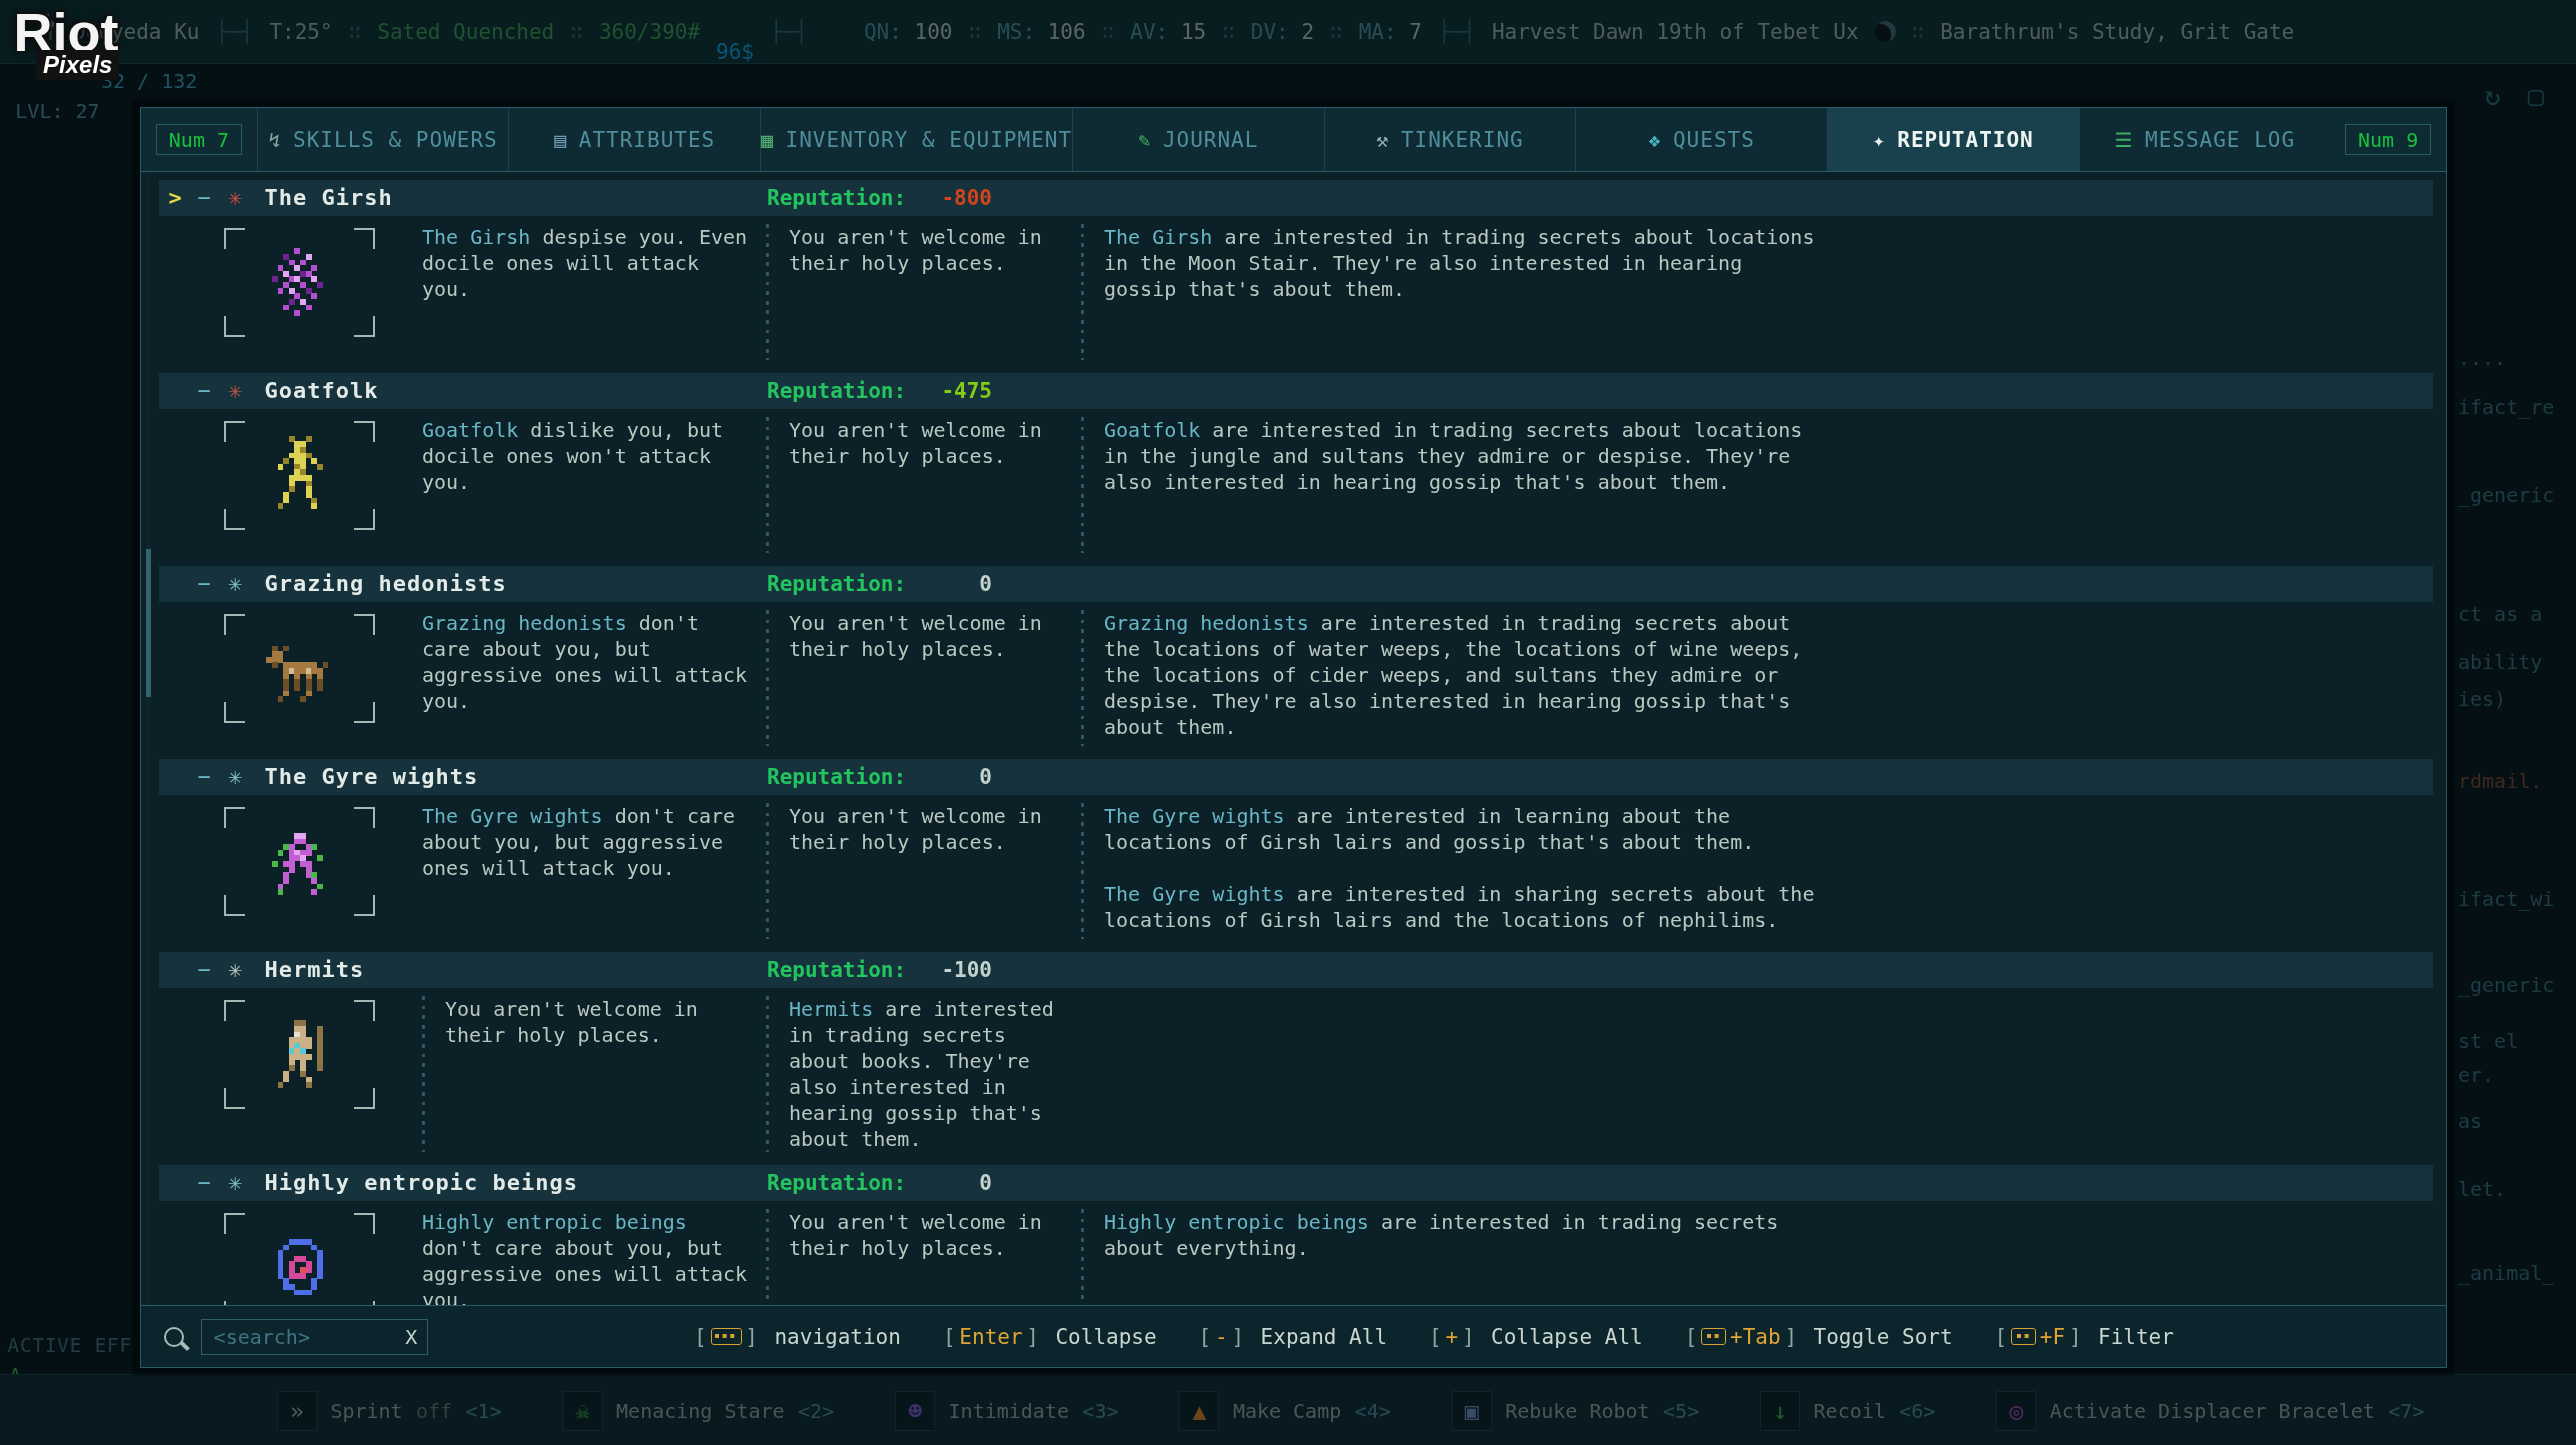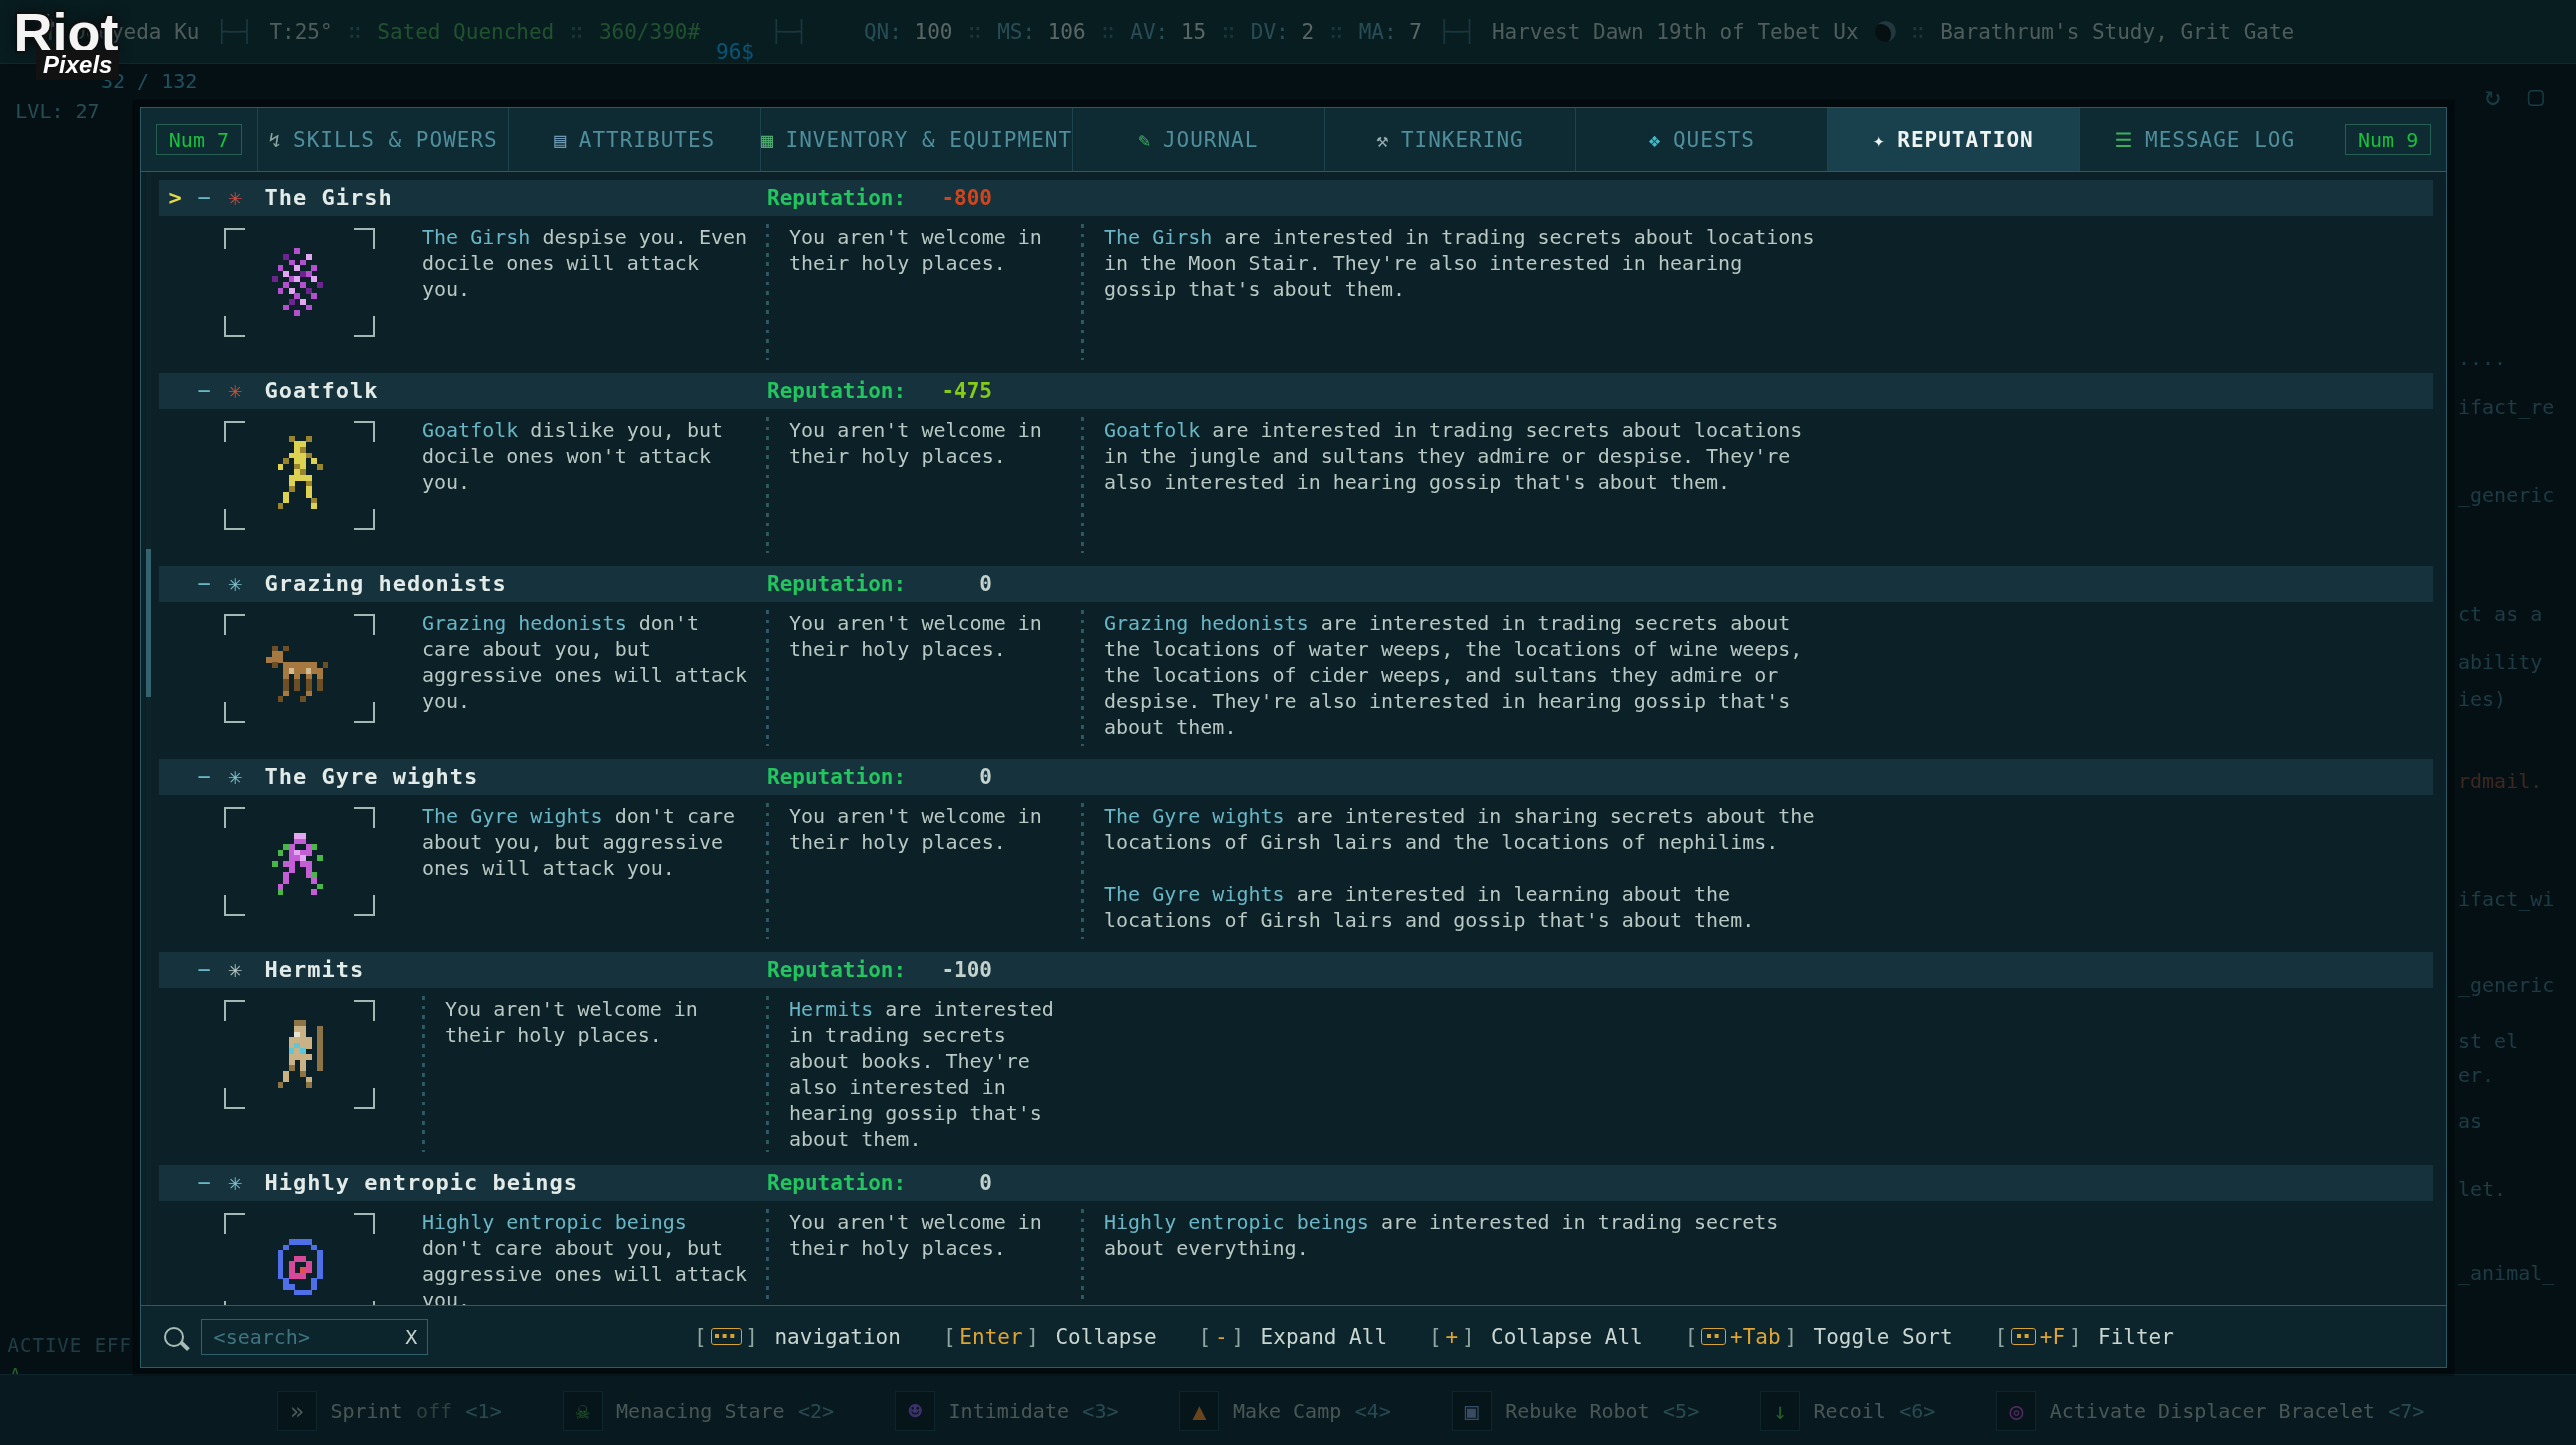--- a/index.html
+++ b/index.html
@@ -544,22 +544,22 @@
                     <rect x="10" y="12" width="1.06" height="1.06" fill="#c45ed4"></rect>
                   </svg>
                 </span>
         </div>
       </div>
       <div class="c-feel">
         <span class="hl">The Gyre wights</span><span class="rest"> don't care about you, but aggressive ones will attack you.</span>
       </div>
       <div class="c-holy">You aren't welcome in their holy places.</div>
       <div class="c-int">
+              <p class="int-p"><span class="hl">The Gyre wights</span><span class="rest"> are interested in learning about the locations of Girsh lairs and gossip that's about them.</span></p>
               <p class="int-p"><span class="hl">The Gyre wights</span><span class="rest"> are interested in sharing secrets about the locations of Girsh lairs and the locations of nephilims.</span></p>
-              <p class="int-p"><span class="hl">The Gyre wights</span><span class="rest"> are interested in learning about the locations of Girsh lairs and gossip that's about them.</span></p>
             </div>
     </div>
   </section>
 
   <section class="faction">
     <header class="f-head">
       <span class="cursor"></span>
       <span class="collapse">−</span>
       <span class="crest" style="color: rgb(185, 199, 193);">✳</span>
       <span class="f-name">Hermits</span>

